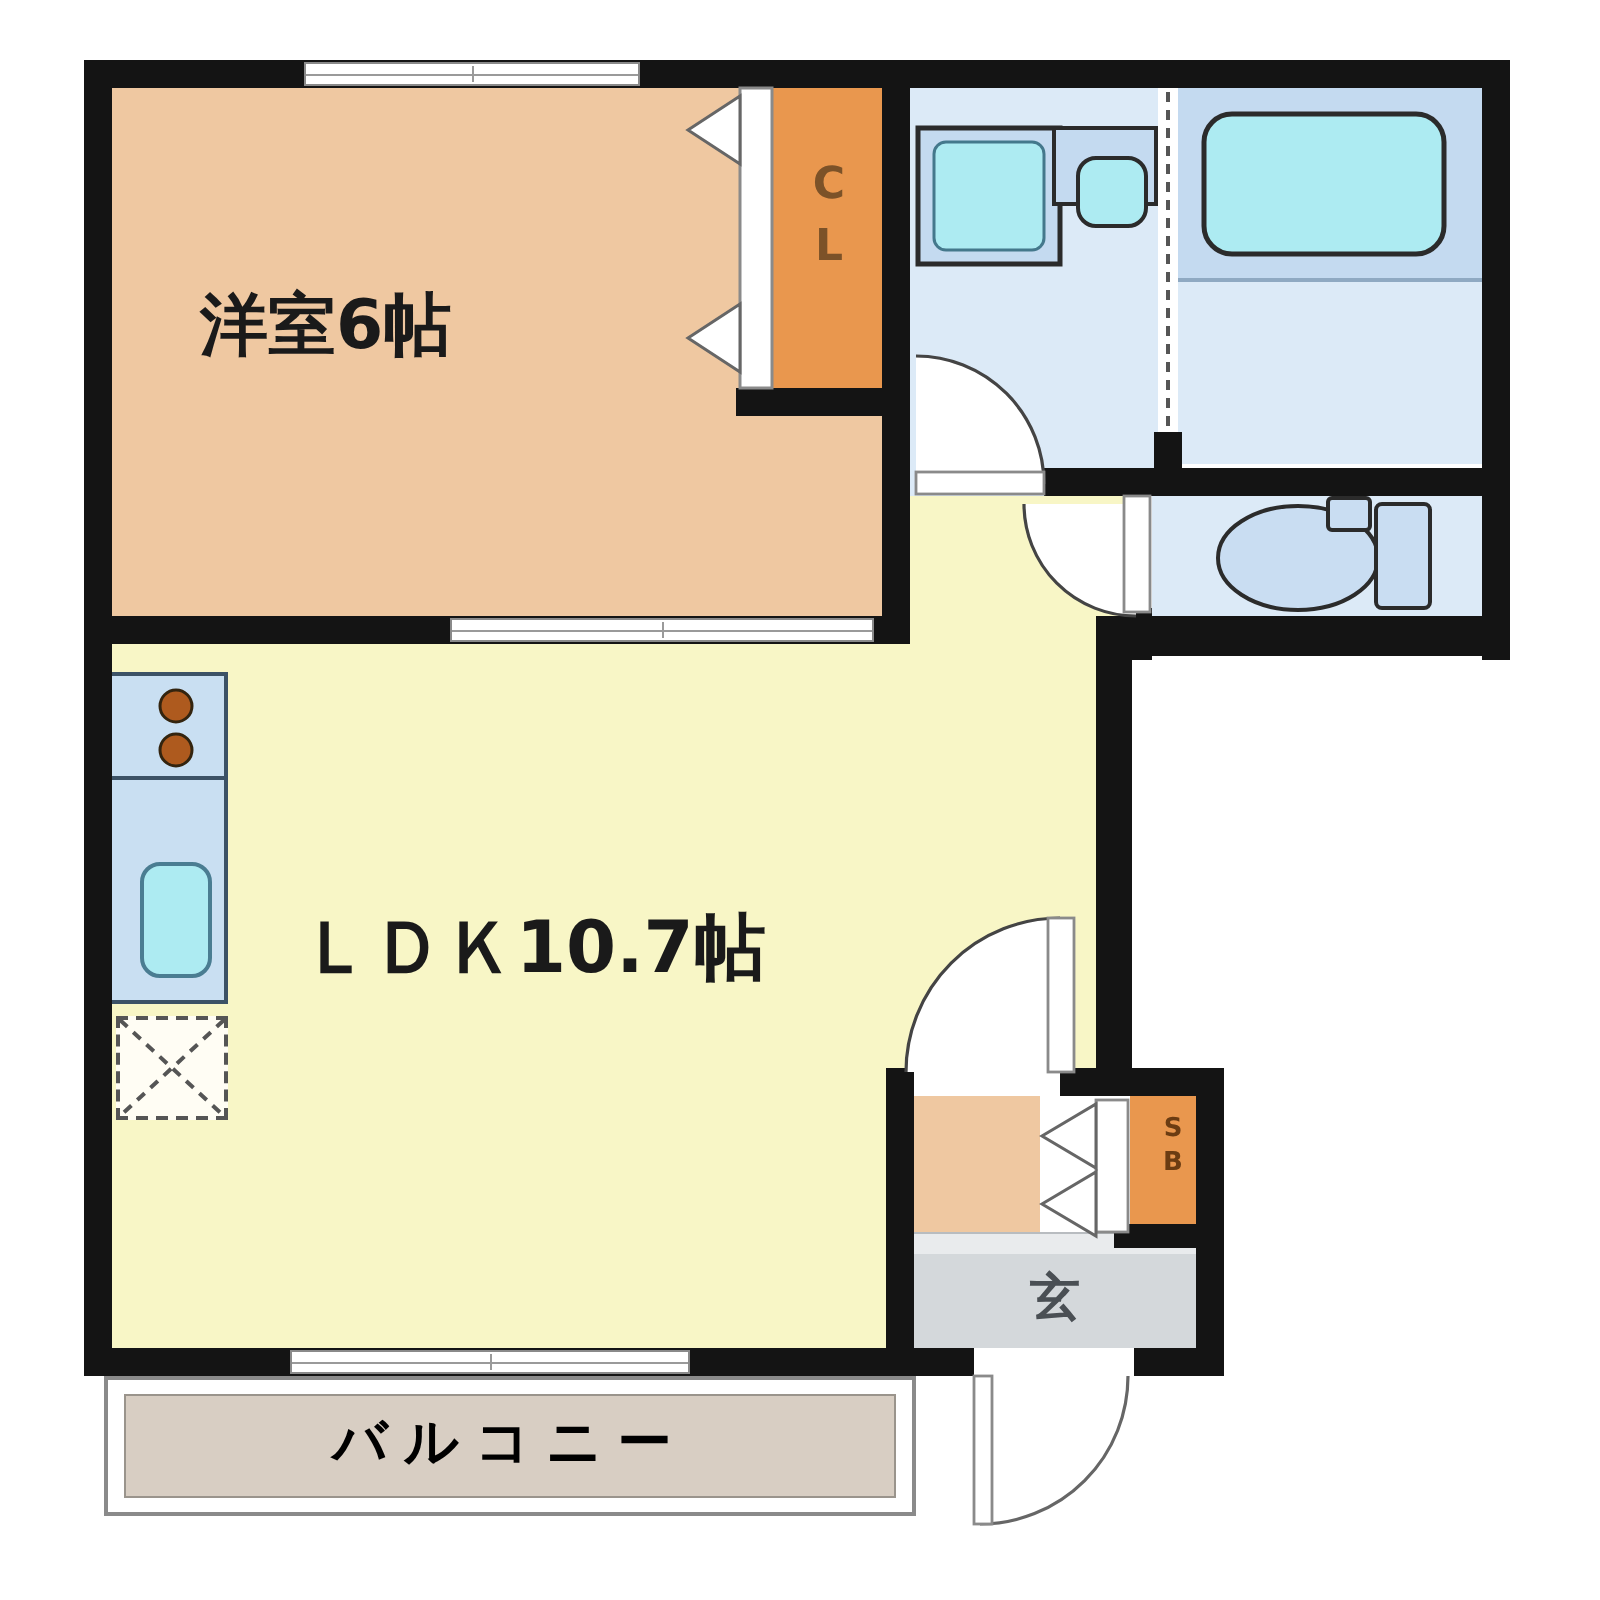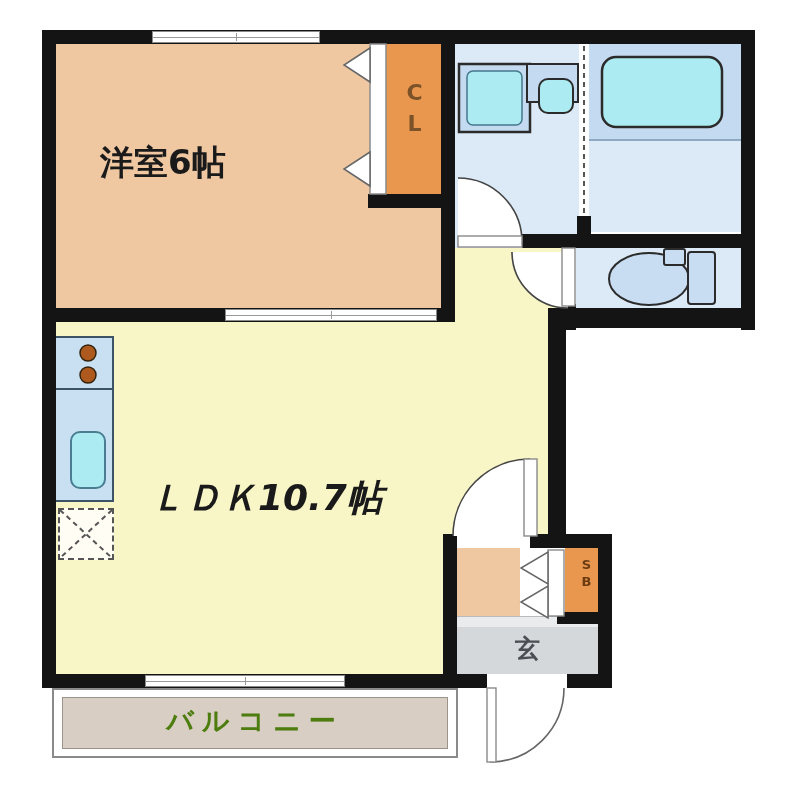--- a/index.html
+++ b/index.html
@@ -118,17 +118,17 @@
     <rect x="548" y="550" width="16" height="66" fill="#fff" stroke="#8a8a8a" stroke-width="1.4"></rect>
     <polygon points="548,552 548,584 521,568" fill="#fff" stroke="#666" stroke-width="1.5"></polygon>
     <polygon points="548,586 548,618 521,602" fill="#fff" stroke="#666" stroke-width="1.5"></polygon>
 
     <path d="M490,762 A74,74 0 0 0 564,688" fill="none" stroke="#666" stroke-width="1.6"></path>
     <rect x="487" y="688" width="9" height="74" fill="#fff" stroke="#8a8a8a" stroke-width="1.4"></rect>
   </svg>
 
   <div class="label lbl-room" style="left:100px;top:140px;width:240px;font-size:34px;">洋室6帖</div>
   <div class="label vert" style="left:399px;top:80px;width:28px;height:110px;font-size:22px;font-weight:bold;color:#7C5228;letter-spacing:6px;">CL</div>
-  <div class="label lbl-room" style="left:150px;top:474px;width:300px;font-size:36px;font-style:italic;">ＬＤＫ10.7帖</div>
+  <div class="label lbl-room" style="left:150px;top:450px;width:300px;font-size:36px;">ＬＤＫ10.7帖</div>
   <div class="label" style="left:457px;top:632px;width:141px;text-align:center;font-size:25px;font-weight:bold;color:#4a4f54;">玄</div>
   <div class="label vert" style="left:570px;top:557px;width:24px;height:50px;font-size:13px;font-weight:bold;color:#6b3c12;letter-spacing:2px;">SB</div>
-  <div class="label" style="left:62px;top:703px;width:386px;text-align:center;font-size:27px;font-weight:bold;color:#4d7c0f;letter-spacing:8px;">バルコニー</div>
+  <div class="label" style="left:62px;top:703px;width:386px;text-align:center;font-size:27px;font-weight:bold;color:#000000;letter-spacing:8px;">バルコニー</div>
 </div>
 
 </body></html>

